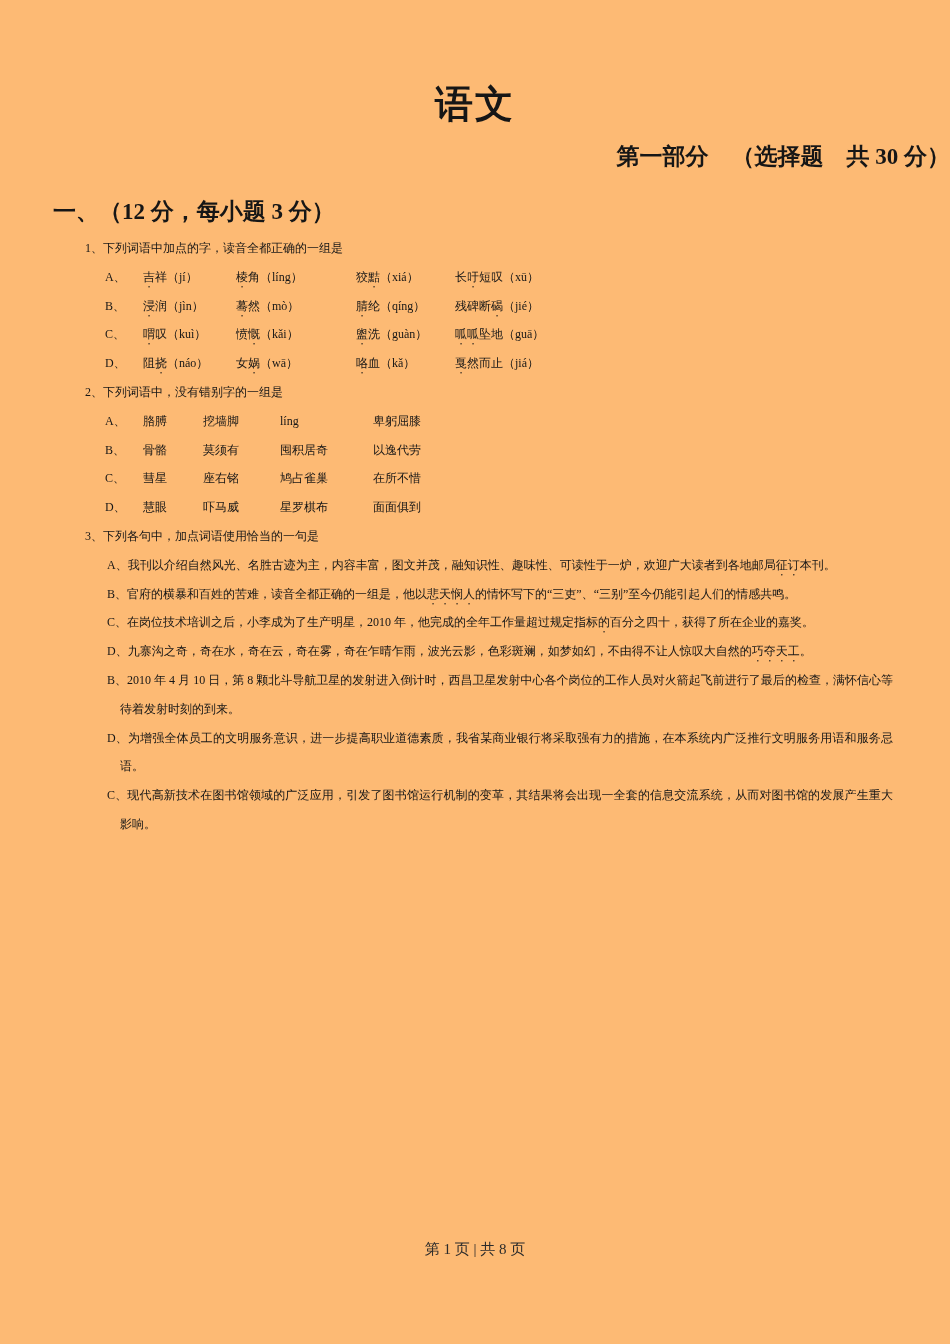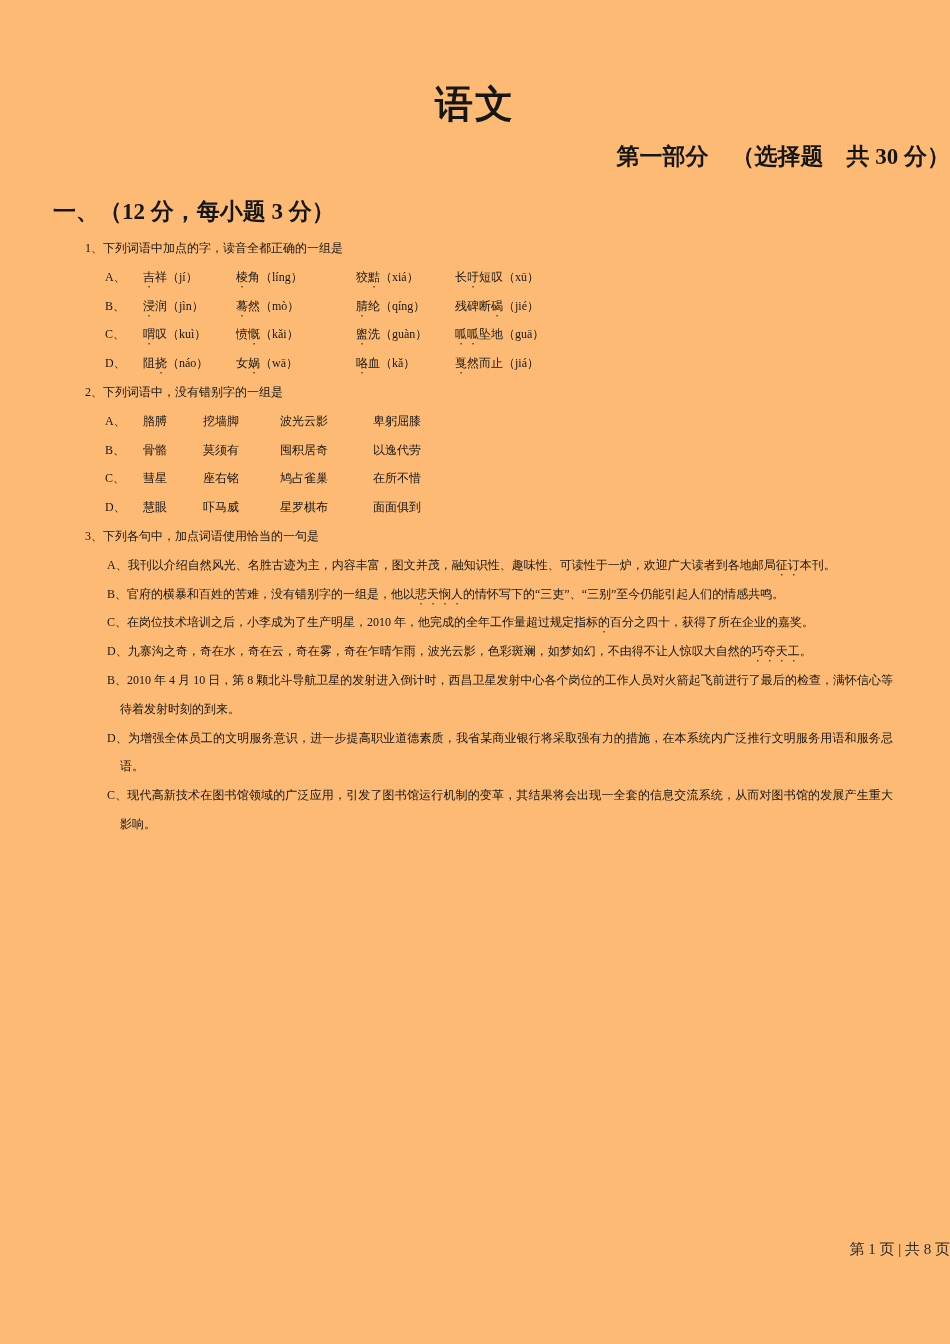--- a/index.html
+++ b/index.html
@@ -36,50 +36,50 @@
   }
   
   .dot{
     -webkit-text-emphasis:filled dot #161616;
     -webkit-text-emphasis-position:under;
     -webkit-text-emphasis-position:under right;
     text-emphasis:filled dot #161616;
     text-emphasis-position:under right;
   }
   .footer{
-    position:absolute;left:0;right:0;top:1240px;text-align:right;
+    position:absolute;left:0;right:0;top:1240px;text-align:center;
     font-size:15px;color:#2b2b2b;
   }
 </style>
 </head>
 <body>
 
 <div class="page">
   <h1 class="title">语文</h1>
   <h2 class="part-heading">第一部分　（选择题　共 30 分）</h2>
   <h3 class="section-heading">一、（12 分，每小题 3 分）</h3>
   <div class="body">
       <div class="question q1">
         <div class="stem">1、下列词语中加点的字，读音全都正确的一组是</div>
         <div class="opt-row"><span class="opt-label">A、</span><span class="word w1"><span class="dot">吉</span><span>祥（jí）</span></span><span class="word w2"><span class="dot">棱</span><span>角（líng）</span></span><span class="word w3"><span>狡</span><span class="dot">黠</span><span>（xiá）</span></span><span class="word w4"><span>长</span><span class="dot">吁</span><span>短叹（xū）</span></span></div>
         <div class="opt-row"><span class="opt-label">B、</span><span class="word w1"><span class="dot">浸</span><span>润（jìn）</span></span><span class="word w2"><span class="dot">蓦</span><span>然（mò）</span></span><span class="word w3"><span class="dot">腈</span><span>纶（qíng）</span></span><span class="word w4"><span>残碑断</span><span class="dot">碣</span><span>（jié）</span></span></div>
         <div class="opt-row"><span class="opt-label">C、</span><span class="word w1"><span class="dot">喟</span><span>叹（kuì）</span></span><span class="word w2"><span>愤</span><span class="dot">慨</span><span>（kǎi）</span></span><span class="word w3"><span class="dot">盥</span><span>洗（guàn）</span></span><span class="word w4"><span class="dot">呱呱</span><span>坠地（guā）</span></span></div>
         <div class="opt-row"><span class="opt-label">D、</span><span class="word w1"><span>阻</span><span class="dot">挠</span><span>（náo）</span></span><span class="word w2"><span>女</span><span class="dot">娲</span><span>（wā）</span></span><span class="word w3"><span class="dot">咯</span><span>血（kǎ）</span></span><span class="word w4"><span class="dot">戛</span><span>然而止（jiá）</span></span></div>
       </div>
       <div class="question q2">
         <div class="stem">2、下列词语中，没有错别字的一组是</div>
-        <div class="opt-row"><span class="opt-label">A、</span><span class="word w1"><span>胳膊</span></span><span class="word w2"><span>挖墙脚</span></span><span class="word w3"><span>波光云影</span></span><span class="word w4"><span>卑躬屈膝</span></span></div>
+        <div class="opt-row"><span class="opt-label">A、</span><span class="word w1"><span>胳膊</span></span><span class="word w2"><span>挖墙脚</span></span><span class="word w3"><span>líng</span></span><span class="word w4"><span>卑躬屈膝</span></span></div>
         <div class="opt-row"><span class="opt-label">B、</span><span class="word w1"><span>骨骼</span></span><span class="word w2"><span>莫须有</span></span><span class="word w3"><span>囤积居奇</span></span><span class="word w4"><span>以逸代劳</span></span></div>
         <div class="opt-row"><span class="opt-label">C、</span><span class="word w1"><span>彗星</span></span><span class="word w2"><span>座右铭</span></span><span class="word w3"><span>鸠占雀巢</span></span><span class="word w4"><span>在所不惜</span></span></div>
         <div class="opt-row"><span class="opt-label">D、</span><span class="word w1"><span>慧眼</span></span><span class="word w2"><span>吓马威</span></span><span class="word w3"><span>星罗棋布</span></span><span class="word w4"><span>面面俱到</span></span></div>
       </div>
       <div class="question q3">
         <div class="stem">3、下列各句中，加点词语使用恰当的一句是</div>
         <div class="opt-para"><span class="opt-label-inline">A、</span><span>我刊以介绍自然风光、名胜古迹为主，内容丰富，图文并茂，融知识性、趣味性、可读性于一炉，欢迎广大读者到各地邮局</span><span class="dot">征订</span><span>本刊。</span></div>
-        <div class="opt-para"><span class="opt-label-inline">B、</span><span>官府的横暴和百姓的苦难，没有错别字的一组是，他以</span><span class="dot">悲天悯人</span><span>的情怀写下的“三吏”、“三别”至今仍能引起人们的情感共鸣。</span></div>
+        <div class="opt-para"><span class="opt-label-inline">B、</span><span>官府的横暴和百姓的苦难，读音全都正确的一组是，他以</span><span class="dot">悲天悯人</span><span>的情怀写下的“三吏”、“三别”至今仍能引起人们的情感共鸣。</span></div>
         <div class="opt-para"><span class="opt-label-inline">C、</span><span>在岗位技术培训之后，小李成为了生产明星，2010 年，他完成的全年工作量超过规定指标</span><span class="dot">的</span><span>百分之四十，获得了所在企业的嘉奖。</span></div>
         <div class="opt-para"><span class="opt-label-inline">D、</span><span>九寨沟之奇，奇在水，奇在云，奇在雾，奇在乍晴乍雨，波光云影，色彩斑斓，如梦如幻，不由得不让人惊叹大自然的</span><span class="dot">巧夺天工</span><span>。</span></div>
       </div>
       <div class="question q4">
         <div class="opt-para"><span class="opt-label-inline">B、</span><span>2010 年 4 月 10 日，第 8 颗北斗导航卫星的发射进入倒计时，西昌卫星发射中心各个岗位的工作人员对火箭起飞前进行了最后的检查，满怀信心等待着发射时刻的到来。</span></div>
         <div class="opt-para"><span class="opt-label-inline">D、</span><span>为增强全体员工的文明服务意识，进一步提高职业道德素质，我省某商业银行将采取强有力的措施，在本系统内广泛推行文明服务用语和服务忌语。</span></div>
         <div class="opt-para"><span class="opt-label-inline">C、</span><span>现代高新技术在图书馆领域的广泛应用，引发了图书馆运行机制的变革，其结果将会出现一全套的信息交流系统，从而对图书馆的发展产生重大影响。</span></div>
       </div>
     </div>
   <div class="footer">第 1 页 | 共 8 页</div>

